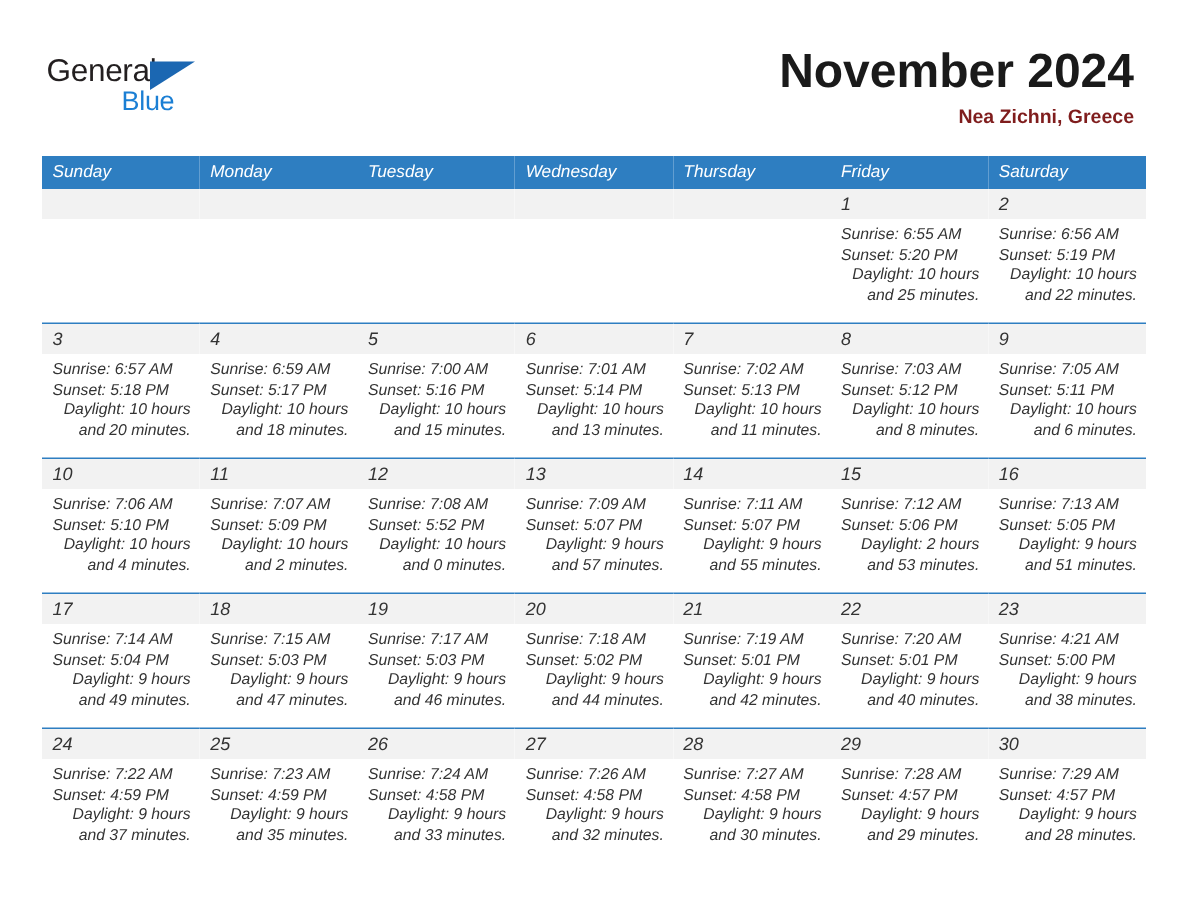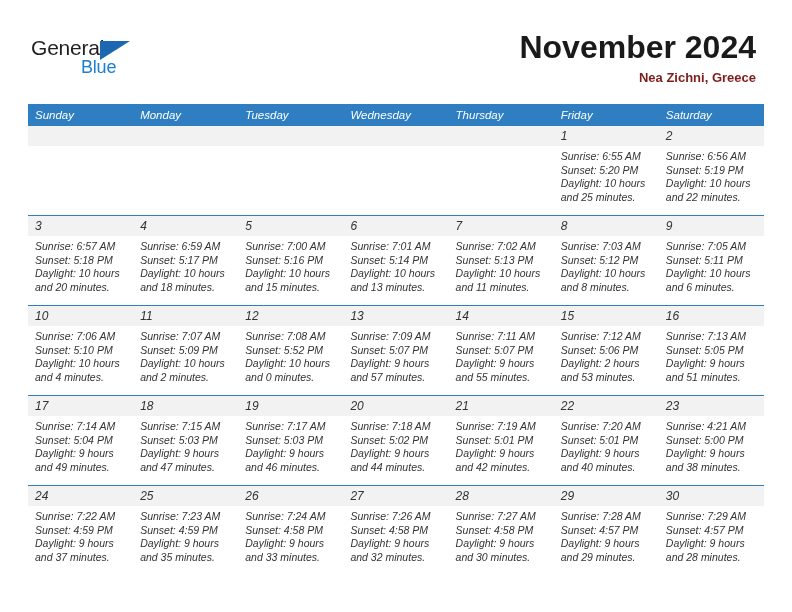--- a/index.html
+++ b/index.html
@@ -135,20 +135,21 @@
     padding: 4px 6px 0 7px;
     font-size: 10.5px;
     line-height: 13.6px;
     color: #333333;
   }
   .details div {
     white-space: nowrap;
   }
   .details .daylight {
     white-space: normal;
+    text-align: right;
   }
 </style>
 </head>
 <body>
 
 <div class="page">
 
   <div class="header">
 
     <div class="logo">

